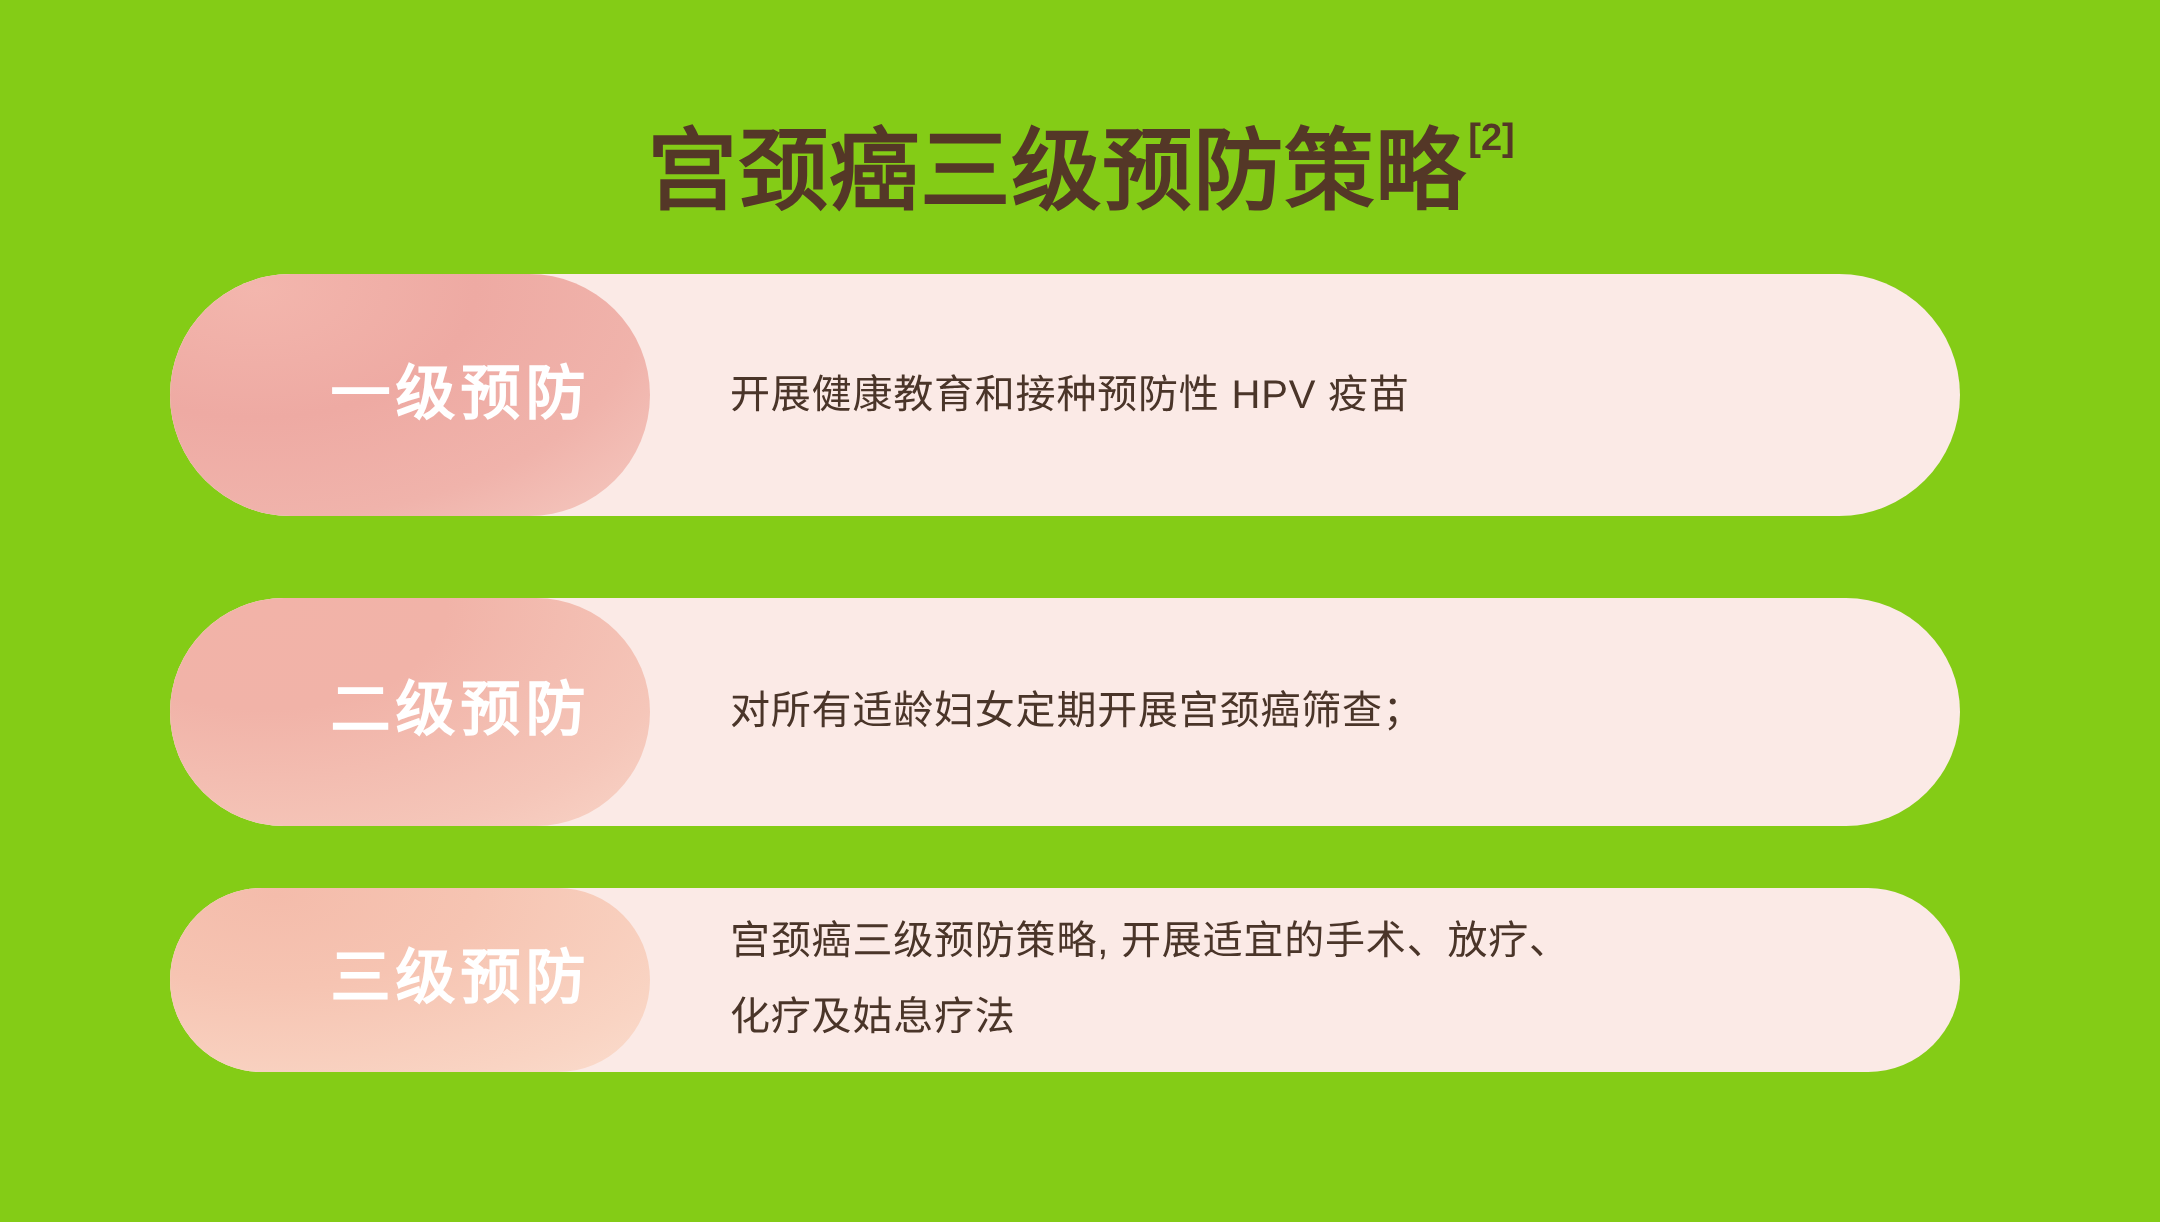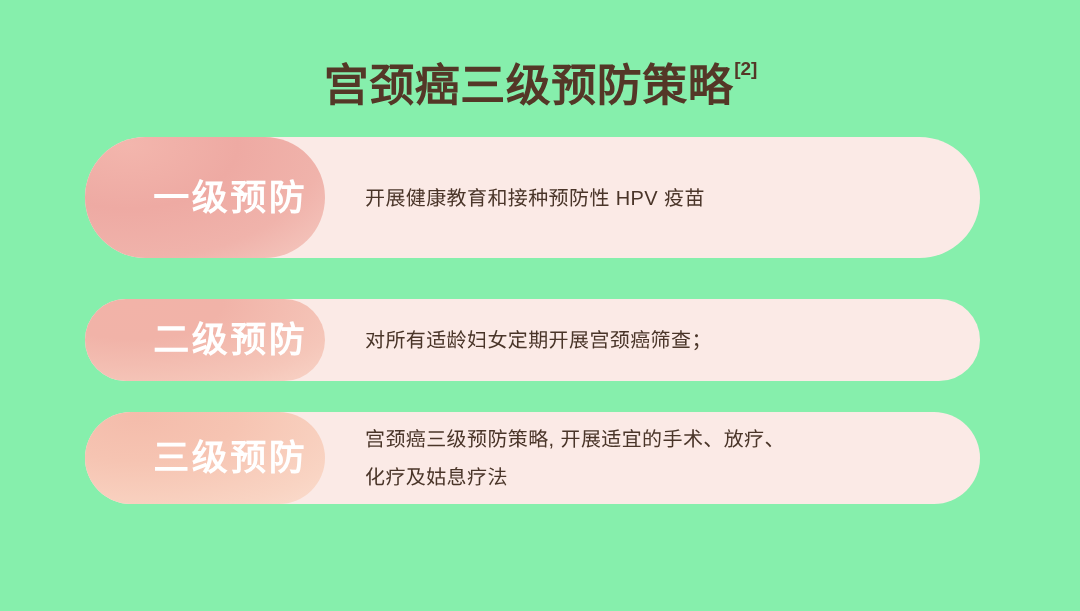--- a/index.html
+++ b/index.html
@@ -12,21 +12,21 @@
     height: 611px;
     background: #ffffff;
     font-family: "Liberation Sans", "DejaVu Sans", sans-serif;
     overflow: hidden;
   }
 
   .infographic {
     position: relative;
     width: 1080px;
     height: 611px;
-    background: #86efac;
+    background: #84cc16;
   }
 
   
   .title-wrap {
     position: absolute;
     left: 0;
     top: 28px;
     width: 1080px;
     text-align: center;
   }
@@ -62,21 +62,21 @@
   .row {
     position: relative;
     width: 895px;
     border-radius: 999px;
     background: #fbeae6;
     display: flex;
     align-items: center;
     box-sizing: border-box;
   }
   .row--1 { height: 121px; margin-bottom: 41px; }
-  .row--2 { height: 82px; margin-bottom: 31px; }
+  .row--2 { height: 114px; margin-bottom: 31px; }
   .row--3 { height: 92px; }
 
   
   .row-pill {
     position: absolute;
     left: 0;
     top: 0;
     width: 240px;
     height: 100%;
     border-radius: 999px;
@@ -93,21 +93,21 @@
     background:
       radial-gradient(125% 150% at 20% 4%, #f2b3a8 0%, #f1b3a8 30%, #f5c6b9 70%, #fadacd 100%);
   }
   .row--3 .row-pill {
     background:
       radial-gradient(130% 155% at 22% 4%, #f4bcab 0%, #f6c4b2 32%, #f9d4c3 70%, #fce3d6 100%);
   }
 
   .row-pill-label {
     color: #ffffff;
-    font-size: 36px;
+    font-size: 30px;
     font-weight: 700;
     letter-spacing: 2.5px;
     line-height: 1;
     text-indent: 2.5px;
     user-select: none;
     margin-left: 48px;
   }
 
   .row-body {
     position: relative;

